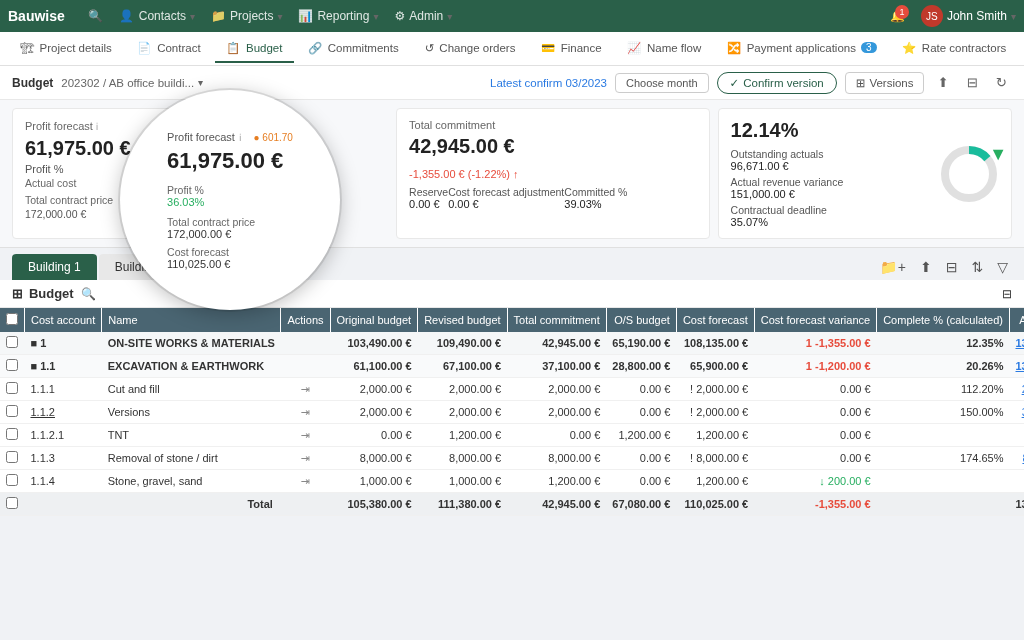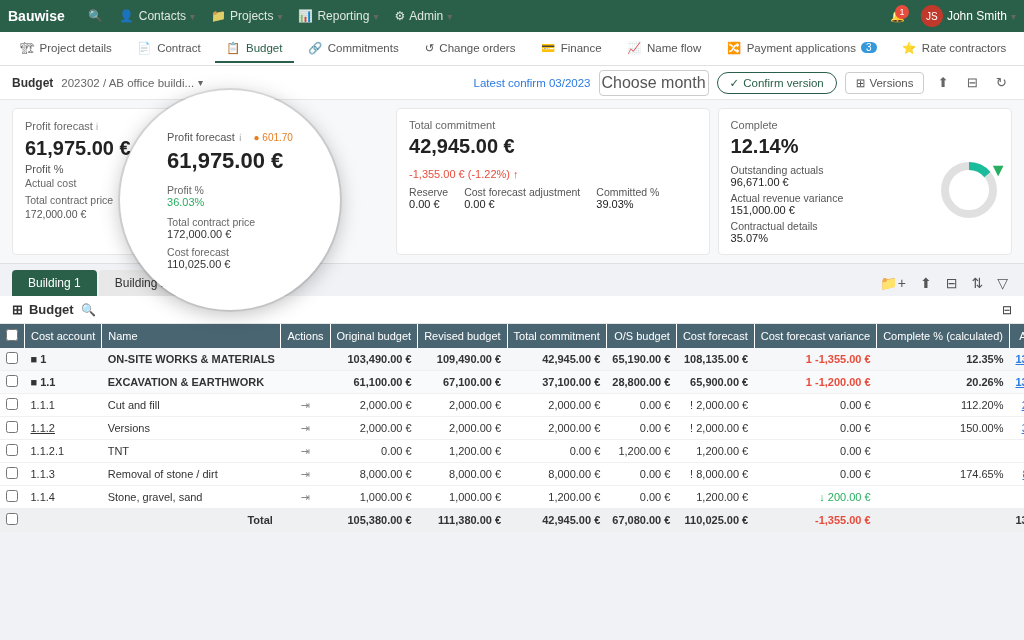--- a/index.html
+++ b/index.html
@@ -19,33 +19,33 @@
     .tab { padding: 6px 12px; font-size: 11.5px; color: #555; cursor: pointer; display: flex; align-items: center; gap: 5px; white-space: nowrap; border-bottom: 2px solid transparent; }
     .tab.active { color: #2a6049; border-bottom: 2px solid #2a6049; font-weight: 500; }
     .tab-badge { background: #3498db; color: white; border-radius: 10px; padding: 0 5px; font-size: 10px; }
 
     
     .breadcrumb-bar { background: white; height: 34px; display: flex; align-items: center; padding: 0 12px; border-bottom: 1px solid #e8e8e8; gap: 8px; }
     .breadcrumb-label { font-weight: 600; font-size: 12px; color: #333; }
     .breadcrumb-path { font-size: 11.5px; color: #666; display: flex; align-items: center; gap: 4px; }
     .breadcrumb-right { margin-left: auto; display: flex; align-items: center; gap: 8px; }
     .confirm-link { color: #2a7ae2; font-size: 11.5px; }
-    .choose-btn { border: 1px solid #ccc; background: white; padding: 3px 2px; border-radius: 4px; font-size: 16px; cursor: pointer; color: #555; }
+    .choose-btn { border: 1px solid #ccc; background: white; padding: 3px 10px; border-radius: 4px; font-size: 11px; cursor: pointer; color: #555; }
     .confirm-btn { border: 1px solid #2a6049; background: white; color: #2a6049; padding: 3px 12px; border-radius: 16px; font-size: 11.5px; cursor: pointer; display: flex; align-items: center; gap: 4px; }
     .confirm-btn .check { color: #2a6049; }
     .versions-btn { border: 1px solid #ccc; background: white; padding: 3px 10px; border-radius: 4px; font-size: 11.5px; cursor: pointer; color: #555; display: flex; align-items: center; gap: 4px; }
     .icon-btn { border: none; background: none; cursor: pointer; color: #666; padding: 3px 5px; }
 
     
     .summary-area { background: #f7f8fa; padding: 8px 12px; border-bottom: 1px solid #e0e0e0; position: relative; }
     .summary-row { display: flex; gap: 8px; }
     .summary-card { background: white; border: 1px solid #e8e8e8; border-radius: 4px; padding: 10px 12px; flex: 1; min-width: 0; }
     .card-title { font-size: 11px; color: #666; margin-bottom: 4px; display: flex; align-items: center; gap: 3px; }
     .card-main-value { font-size: 20px; font-weight: 700; color: #222; }
-    .card-sub-row { display: flex; gap: 16px; margin-top: 6px; }
+    .card-sub-row { display: flex; margin-top: 6px; }
     .card-sub-item { font-size: 10.5px; color: #555; }
     .card-sub-item .val { font-size: 11px; color: #222; }
     .card-green { color: #27ae60 !important; }
     .complete-card { display: flex; align-items: center; justify-content: space-between; }
     .complete-right { width: 60px; height: 60px; position: relative; }
     .variance-neg { font-size: 11px; color: #e74c3c; margin-top: 10px; }
 
     
     .building-tabs { display: flex; align-items: center; padding: 6px 12px 0; background: #f0f2f5; gap: 0; }
     .building-tab { padding: 6px 16px; font-size: 12px; cursor: pointer; border-radius: 4px 4px 0 0; }
@@ -228,37 +228,34 @@
           <div class="val">0.00 €</div>
         </div>
         <div class="card-sub-item">
           <div>Committed %</div>
           <div class="val">39.03%</div>
         </div>
       </div>
     </div>
 
     <div class="summary-card" style="flex:1.4;">
-      <div class="card-title">
-        <span>Complete</span>
-      </div>
       <div class="complete-card">
         <div>
           <div class="card-main-value">12.14%</div>
           <div class="card-sub-row" style="flex-direction:column; gap:4px;">
             <div class="card-sub-item">
               <div>Outstanding actuals</div>
               <div class="val">96,671.00 €</div>
             </div>
             <div class="card-sub-item">
               <div>Actual revenue variance</div>
               <div class="val">151,000.00 €</div>
             </div>
             <div class="card-sub-item">
-              <div>Contractual details</div>
+              <div>Contractual deadline</div>
               <div class="val">35.07%</div>
             </div>
           </div>
         </div>
         <div class="complete-right">
           <svg width="60" height="60" viewBox="0 0 60 60">
             <circle cx="30" cy="30" r="24" fill="none" stroke="#e0e0e0" stroke-width="8"></circle>
             <circle cx="30" cy="30" r="24" fill="none" stroke="#1abc9c" stroke-width="8" stroke-dasharray="150.8" stroke-dashoffset="130" transform="rotate(-90 30 30)"></circle>
           </svg>
           <div style="position:absolute; top:0; right:-8px; color:#27ae60; font-size:18px;">▼</div>

